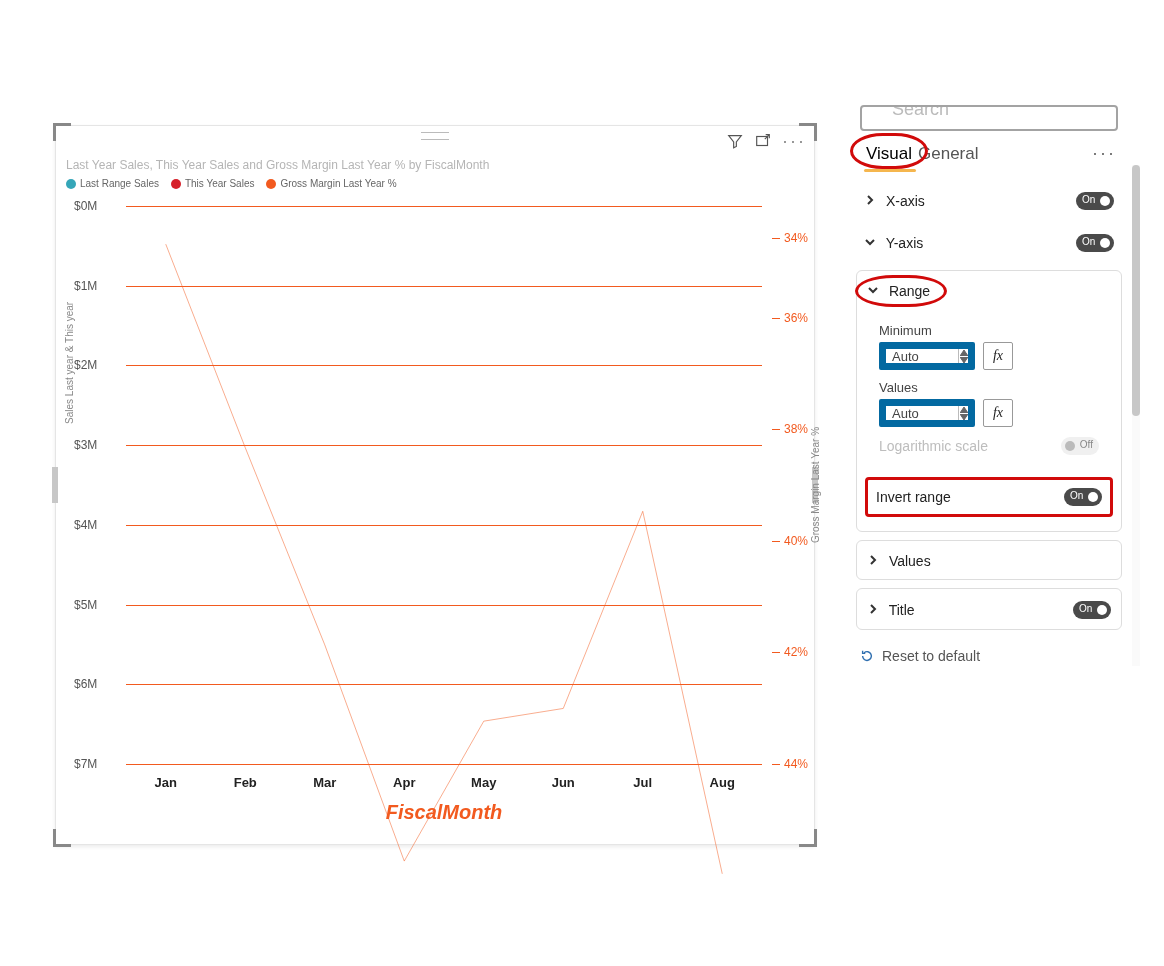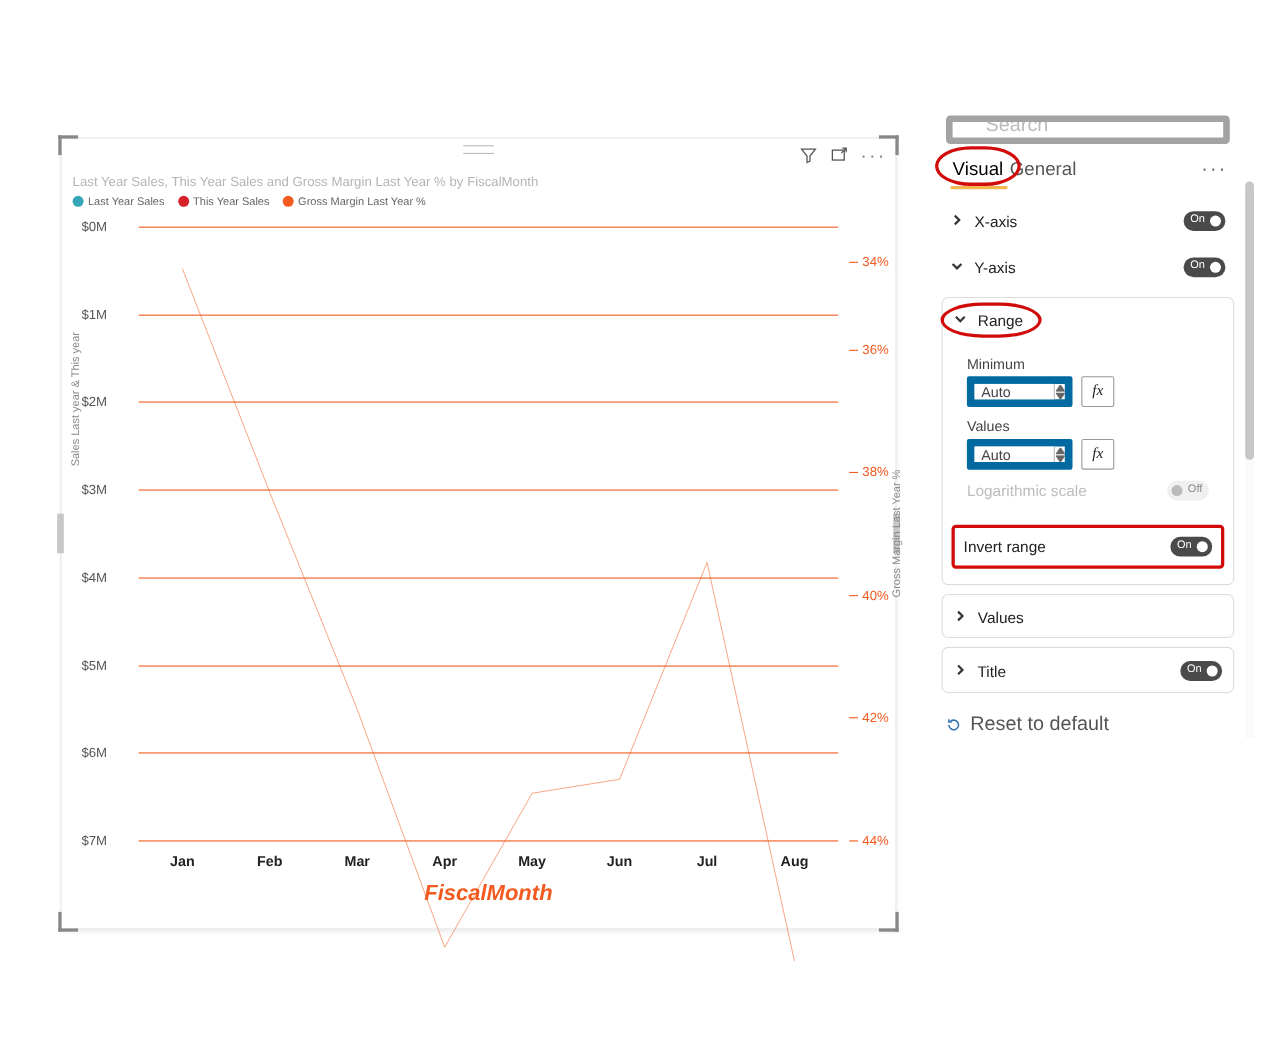--- a/index.html
+++ b/index.html
@@ -87,21 +87,21 @@
 
   
   .format-pane {
     position:absolute;
     right:40px; top:105px;
     width:270px;
     font-size:14px;
     color:#222;
   }
   .search-box {
-    border:6px solid #a3a3a3; border-radius:4px; padding:4px 8px 8px 30px;
+    border:2px solid #a3a3a3; border-radius:4px; padding:4px 8px 8px 30px;
     margin-left:6px; margin-right:6px; height:26px; overflow:hidden;
     position:relative; color:#aaa;
   }
 
   .tabs {
     display:flex; align-items:center; gap:2px; padding:8px 6px 10px 10px;
     position:relative;
   }
   .tab { color:#555; font-size:17px; padding:4px 2px; }
   .tab.active { color:#000; font-weight:500; }
@@ -183,21 +183,21 @@
     position:absolute; border:3px solid #d10a0a; border-radius:50%/60%; pointer-events:none;
   }
 
   .disabled { color:#bdbdbd; }
 
   .invert-box {
     border:3px solid #d10a0a; border-radius:4px; padding:8px 8px; margin:6px 8px 10px 8px;
     display:flex; align-items:center; justify-content:space-between;
   }
 
-  .reset { display:flex; align-items:center; gap:8px; color:#555; padding:10px 6px 2px 6px; font-size:18px; }
+  .reset { display:flex; align-items:center; gap:8px; color:#555; padding:10px 6px 2px 6px; font-size:14px; }
   .reset svg { width:14px; height:14px; stroke:#2f6fb0; fill:none; stroke-width:1.6; }
 
 </style>
 </head>
 <body>
 
 <div class="chart-card">
   <div class="chart-corner ctl"></div>
   <div class="chart-corner ctr"></div>
   <div class="chart-corner cbl"></div>
@@ -221,21 +221,21 @@
           <rect x="3" y="5" width="12" height="10"></rect>
           <path d="M13 3h4v4M17 3l-5 5"></path>
         </svg>
     </span>
     <span class="dots">···</span>
   </div>
 
   <div class="chart-title">Last Year Sales, This Year Sales and Gross Margin Last Year % by FiscalMonth</div>
 
   <div class="legend">
-    <span><span class="swatch" id="sw0" style="background: rgb(53, 166, 184);"></span><span>Last Year Sales</span></span>
+    <span><span class="swatch" id="sw0" style="background: rgb(53, 166, 184);"></span><span>Last Range Sales</span></span>
     <span><span class="swatch" id="sw1" style="background: rgb(214, 32, 42);"></span><span>This Year Sales</span></span>
     <span><span class="swatch" id="sw2" style="background: rgb(242, 90, 31);"></span><span>Gross Margin Last Year %</span></span>
   </div>
 
   <div class="plot-wrap">
     <div class="y-left-label">Sales Last year &amp; This year</div>
     <div class="y-right-label">Gross Margin Last Year %</div>
     <div class="axis-title-bottom">FiscalMonth</div>
     <div class="plot" id="plot">
         <div class="grid-line" style="top: 0%;"></div>

